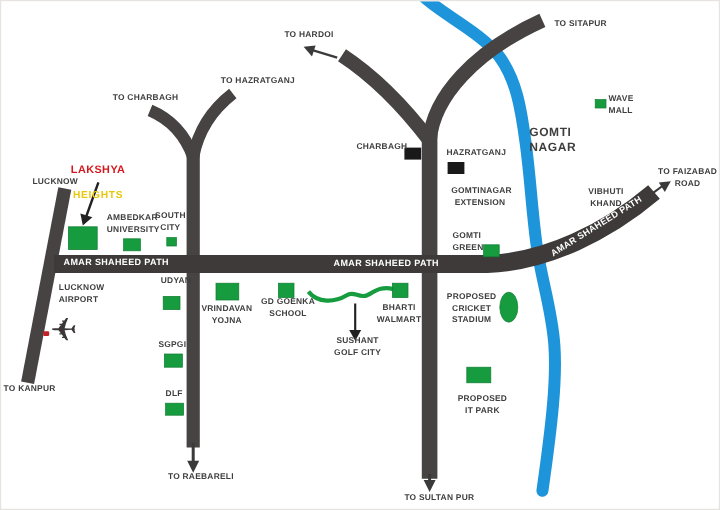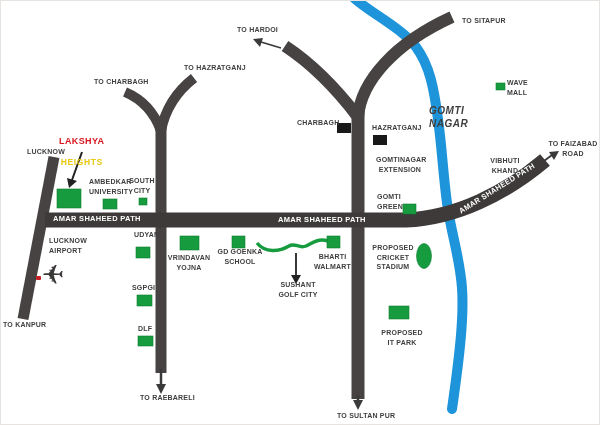--- a/index.html
+++ b/index.html
@@ -121,21 +121,21 @@
   <div class="lbl" style="left:139px;top:392px;">TO RAEBARELI</div>
   <div class="lbl" style="left:336px;top:410px;">TO SULTAN PUR</div>
 
   <div class="lbl" style="left:26px;top:146px;">LUCKNOW</div>
   <div class="lbl" style="left:88px;top:176px;">AMBEDKAR
 UNIVERSITY</div>
   <div class="lbl center" style="left:128px;top:175px;width:26px;">SOUTH
 CITY</div>
   <div class="lbl" style="left:506px;top:77px;">WAVE
 MALL</div>
-  <div class="big-lbl" style="left:428px;top:104px;font-style:italic;">GOMTI
+  <div class="big-lbl" style="left:440px;top:104px;">GOMTI
 NAGAR</div>
   <div class="lbl" style="left:296px;top:117px;">CHARBAGH</div>
   <div class="lbl" style="left:371px;top:122px;">HAZRATGANJ</div>
   <div class="lbl center" style="left:375px;top:154px;width:48px;">GOMTINAGAR
 EXTENSION</div>
   <div class="lbl" style="left:376px;top:191px;">GOMTI
 GREEN</div>
   <div class="lbl center" style="left:486px;top:155px;width:36px;">VIBHUTI
 KHAND</div>
   <div class="lbl" style="left:48px;top:235px;">LUCKNOW

